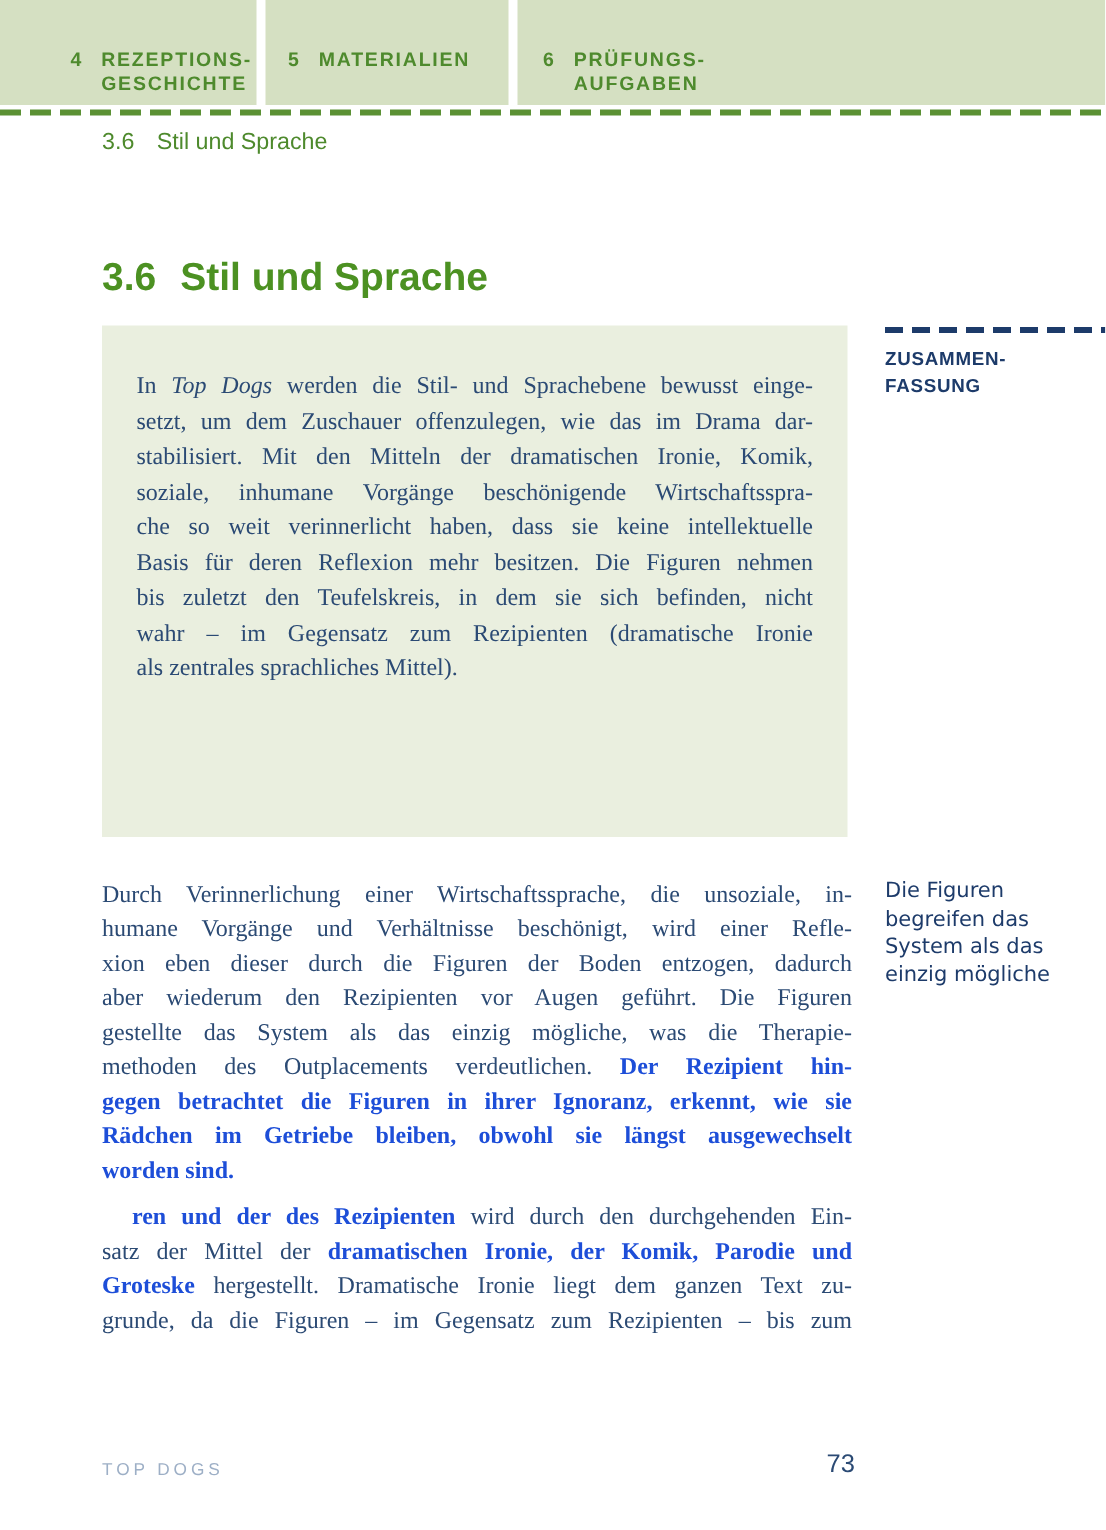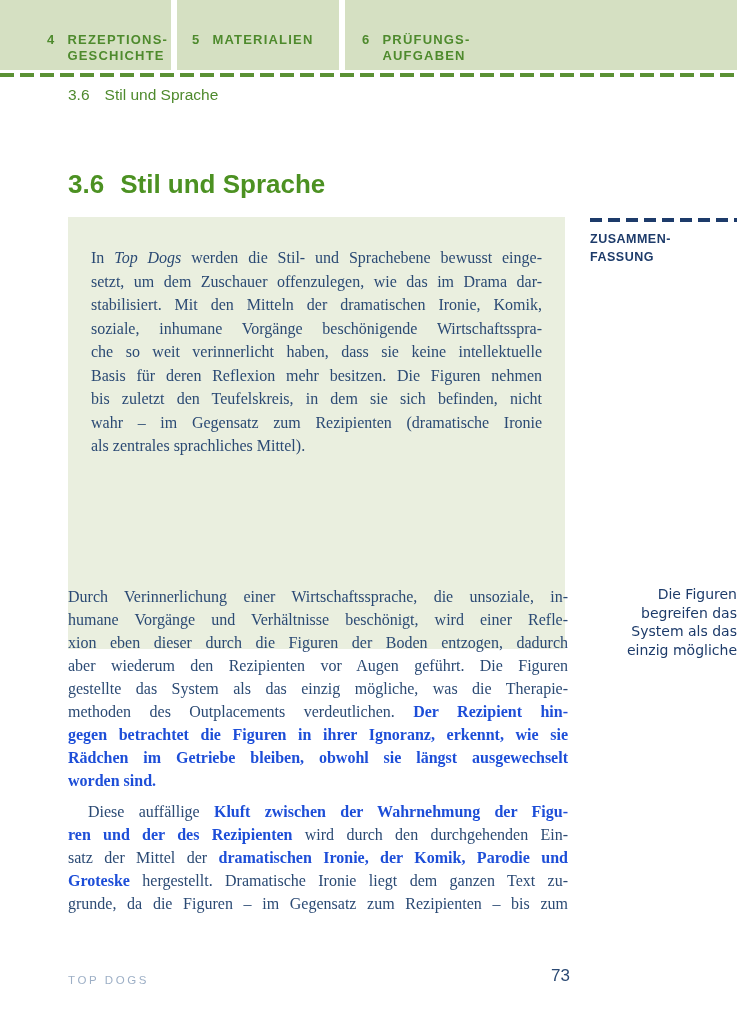--- a/index.html
+++ b/index.html
@@ -36,21 +36,21 @@
   .breadcrumb {
     position:absolute; left:68px; top:85px; display:flex; gap:15px;
     color:#4e8a2d; font:400 15.5px/19px "Liberation Sans", sans-serif;
   }
   .heading {
     position:absolute; left:68px; top:169px; display:flex; gap:16px;
     color:#4c9122; font:700 26px/30px "Liberation Sans", sans-serif;
   }
 
   
-  .sumbox { position:absolute; left:68px; top:217px; width:497px; height:432px; background:#eaefdf; }
+  .sumbox { position:absolute; left:68px; top:217px; width:497px; height:341px; background:#eaefdf; }
   .sumtext {
     position:absolute; left:23px; top:29px; width:451px;
     font:16px/23.5px "Liberation Serif", serif; color:#2b4a74;
   }
   .sumlabel {
     position:absolute; left:590px; top:230px;
     color:#1d3b6a; font:700 12.5px/18px "Liberation Sans", sans-serif; letter-spacing:0.5px;
   }
 
   
@@ -62,21 +62,21 @@
   .para-2 { margin-top:8px; }
   .indent .ln:first-child { text-indent:20px; }
 
   
   .just .ln { text-align:justify; text-align-last:justify; }
   .just .ln.last { text-align-last:left; }
 
   
   .marginnote {
     position:absolute; left:590px; top:585px; width:147px;
-    color:#1d3b6a; font:400 14px/18.5px "DejaVu Sans", sans-serif;text-align:right;
+    color:#1d3b6a; font:400 14px/18.5px "DejaVu Sans", sans-serif;
   }
 
   
   .footer-title {
     position:absolute; left:68px; top:973px;
     color:#9dafc6; font:400 11.5px/14px "Liberation Sans", sans-serif; letter-spacing:2.6px;
   }
   .pagenum {
     position:absolute; left:551px; top:966px;
     color:#2b4a74; font:400 17px/20px "Liberation Sans", sans-serif;
@@ -150,21 +150,20 @@
         <div class="ln">humane Vorgänge und Verhältnisse beschönigt, wird einer Refle-</div>
         <div class="ln">xion eben dieser durch die Figuren der Boden entzogen, dadurch</div>
         <div class="ln">aber wiederum den Rezipienten vor Augen geführt. Die Figuren</div>
         <div class="ln">gestellte das System als das einzig mögliche, was die Therapie-</div>
         <div class="ln">methoden des Outplacements verdeutlichen. <b>Der Rezipient hin-</b></div>
         <div class="ln"><b>gegen betrachtet die Figuren in ihrer Ignoranz, erkennt, wie sie</b></div>
         <div class="ln"><b>Rädchen im Getriebe bleiben, obwohl sie längst ausgewechselt</b></div>
         <div class="ln last"><b>worden sind.</b></div>
       </div>
     <div class="para para-2 just indent">
-        <div class="ln">Diese auffällige <b>Kluft zwischen der Wahrnehmung der Figu-</b></div>
         <div class="ln"><b>ren und der des Rezipienten</b> wird durch den durchgehenden Ein-</div>
         <div class="ln">satz der Mittel der <b>dramatischen Ironie, der Komik, Parodie und</b></div>
         <div class="ln"><b>Groteske</b> hergestellt. Dramatische Ironie liegt dem ganzen Text zu-</div>
         <div class="ln">grunde, da die Figuren – im Gegensatz zum Rezipienten – bis zum</div>
       </div>
   </div>
 
   <div class="marginnote">
       <div class="ln">Die Figuren</div>
       <div class="ln">begreifen das</div>

